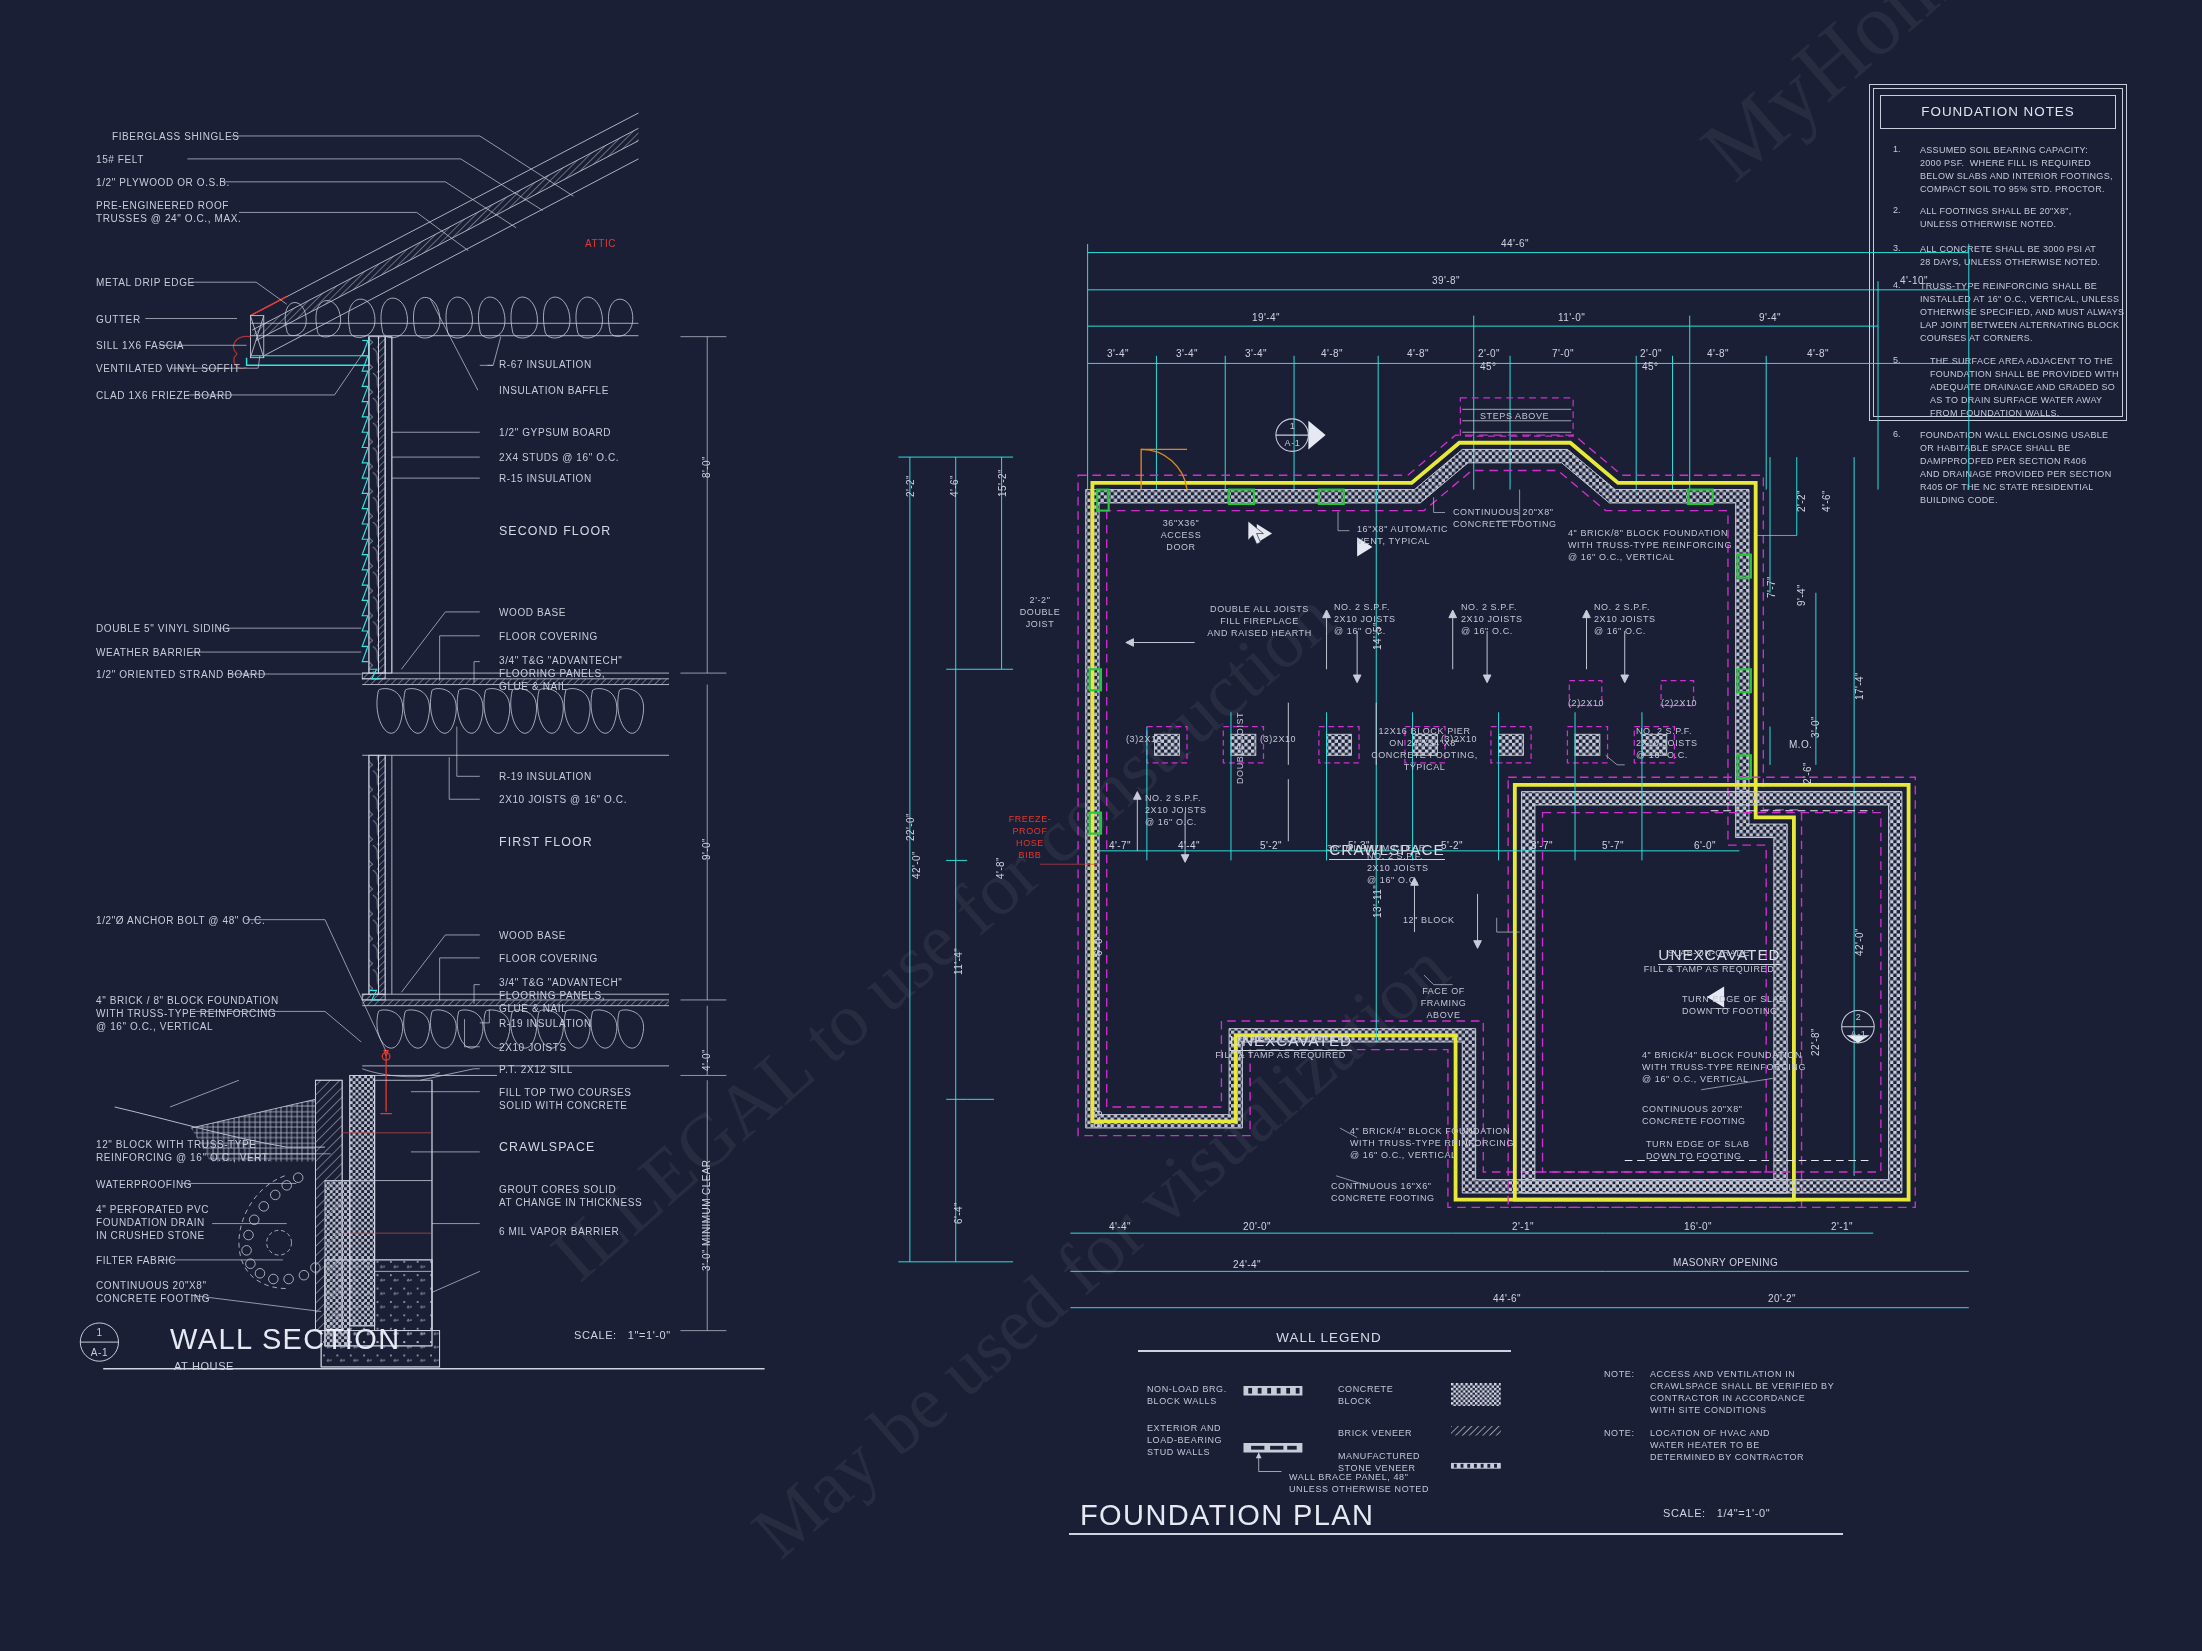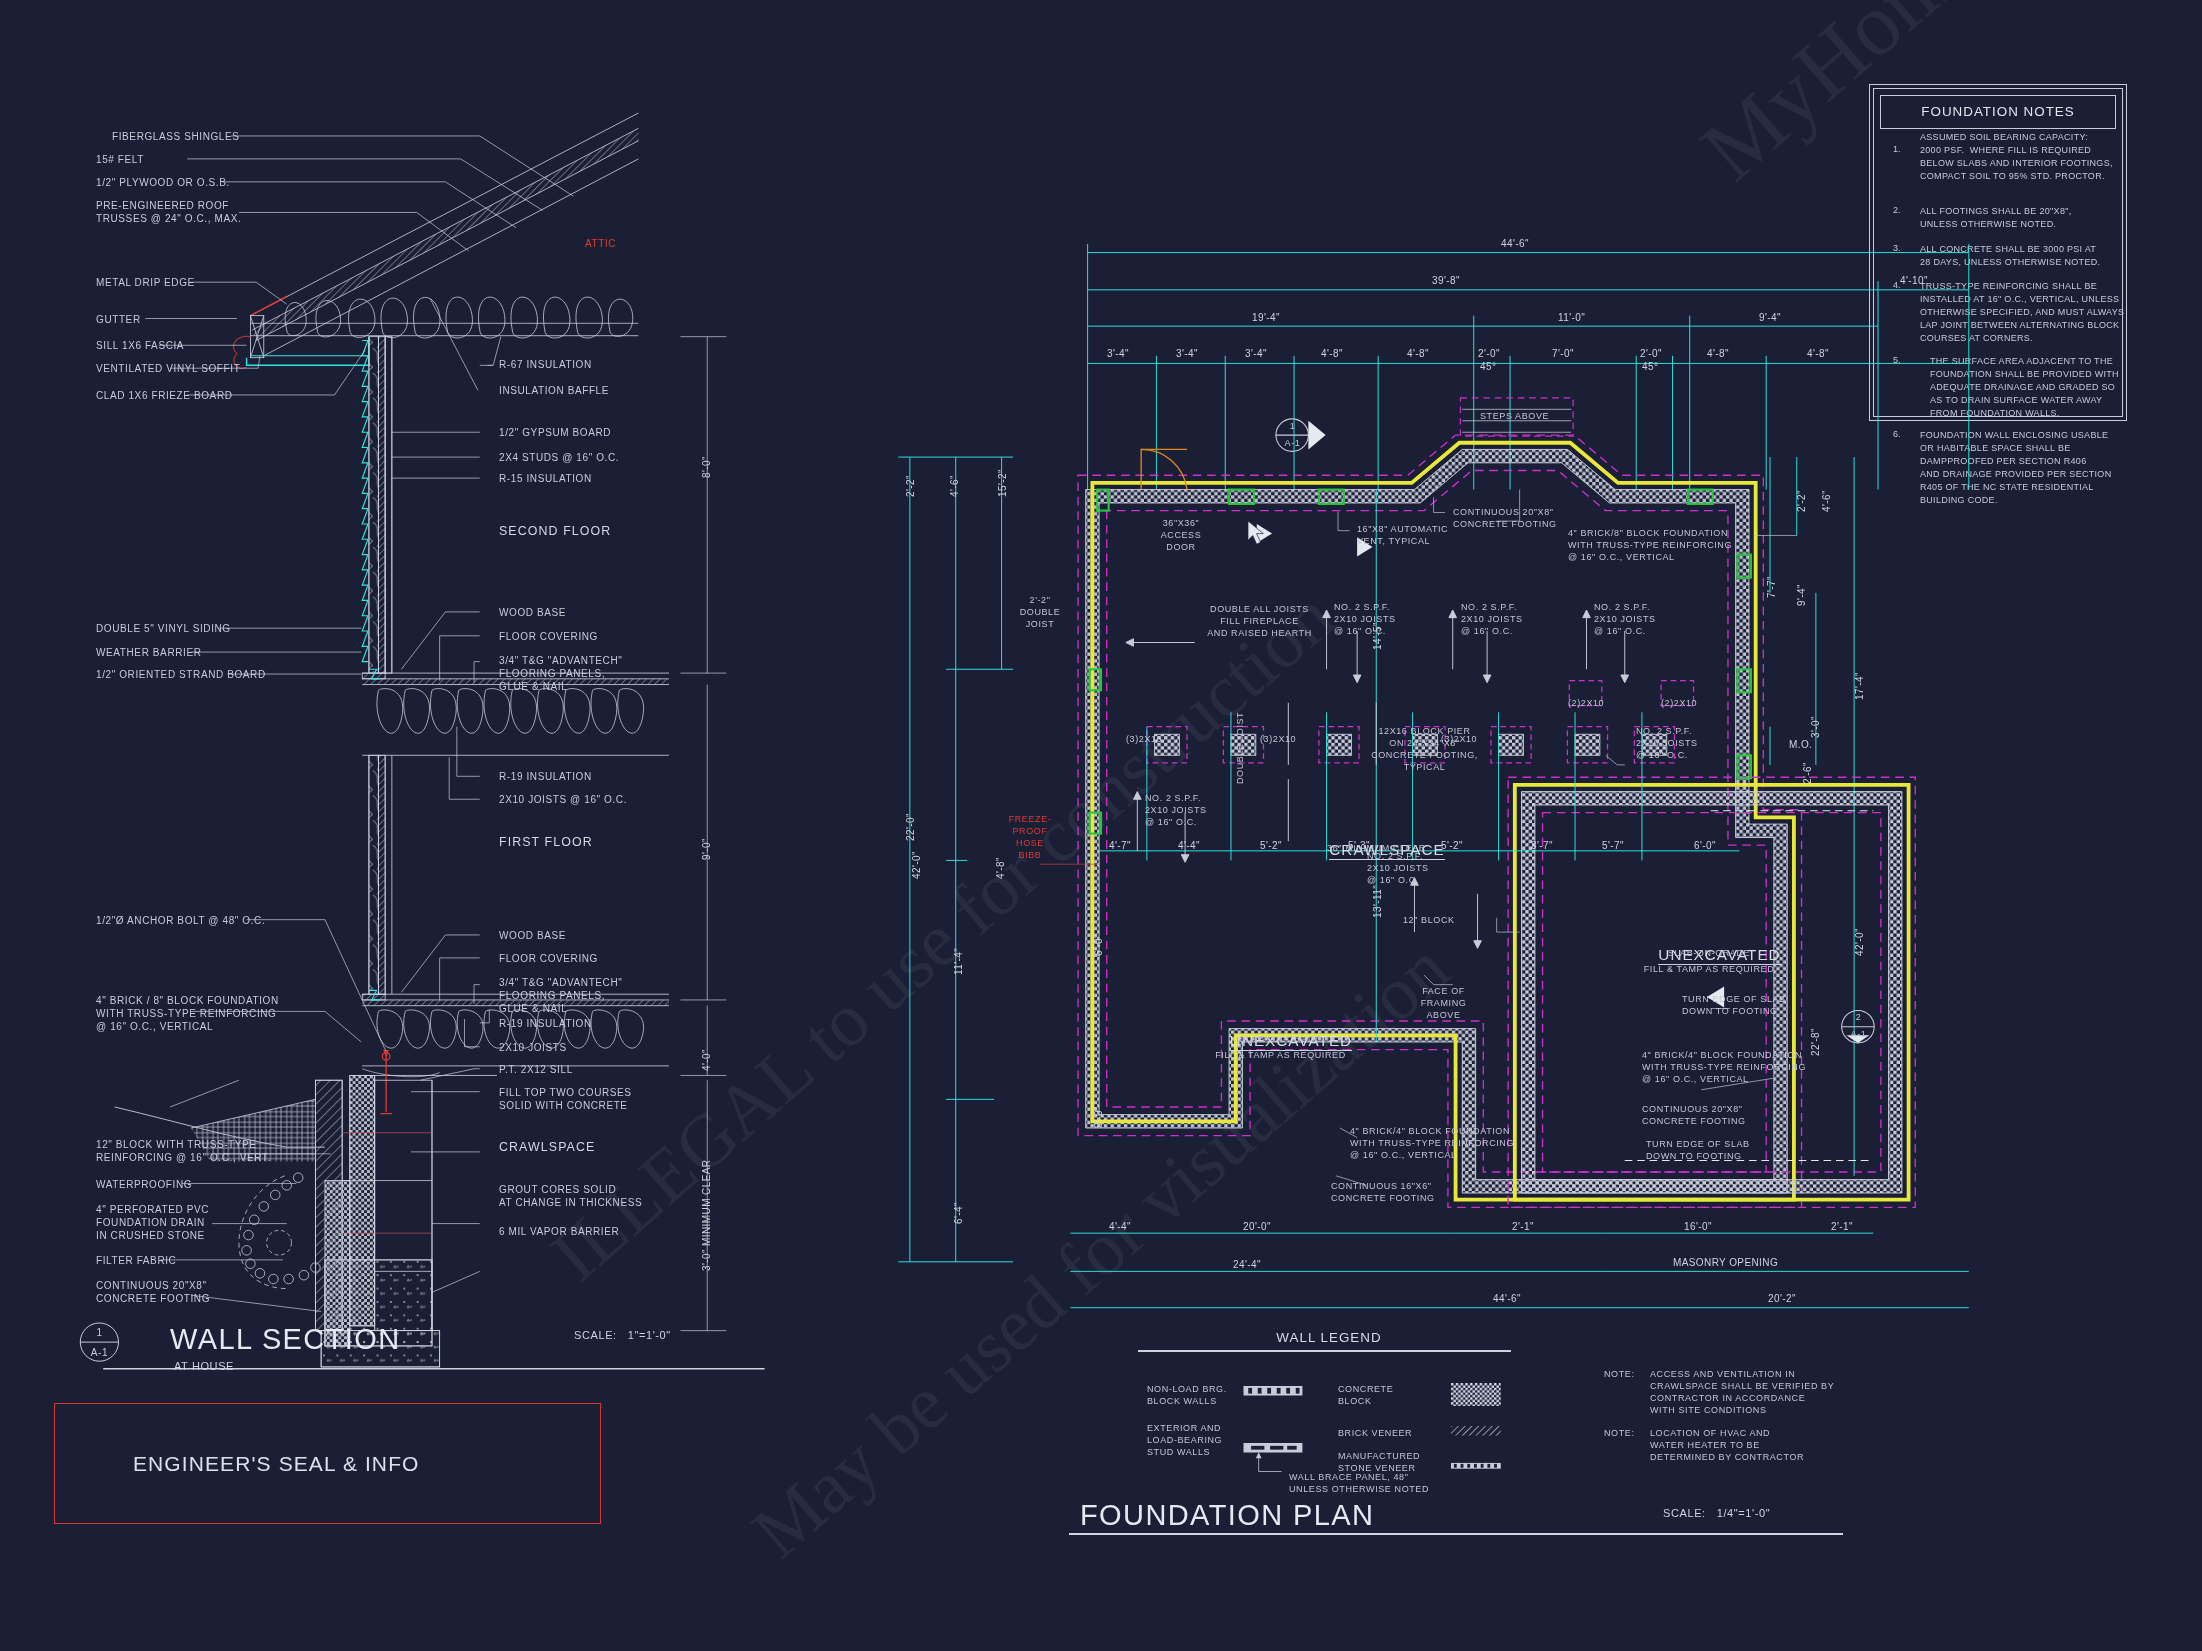--- a/index.html
+++ b/index.html
@@ -369,31 +369,28 @@
   <div class="t dim" style="left:700px;top:860px;transform:rotate(-90deg);transform-origin:0 0;">9'-0"</div>
   <div class="t dim" style="left:700px;top:1071px;transform:rotate(-90deg);transform-origin:0 0;">4'-0"</div>
   <div class="t dim" style="left:700px;top:1271px;transform:rotate(-90deg);transform-origin:0 0;">3'-0" MINIMUM CLEAR</div>
 
   <div class="t big" style="left:170px;top:1320px">WALL SECTION</div>
   <div class="t lbl" style="left:174px;top:1359px">AT HOUSE</div>
   <div class="t lbl" style="left:574px;top:1328px">SCALE:   1"=1'-0"</div>
   <div class="t lbl-s ctr" style="left:90px;top:1326px;width:19px">1</div>
   <div class="t lbl-s ctr" style="left:86px;top:1346px;width:27px">A-1</div>
 
-  <div id="seal-box" style="left:54px;top:1403px;width:545px;height:119px;">
-    <div class="t mid" style="left:78px;top:46px;font-size:21px;letter-spacing:1.1px;">ENGINEER'S SEAL &amp; INFO</div>
-  </div>
 
   <div id="notes-box" style="left:1869px;top:84px;width:256px;height:335px;">
     <div class="inner"></div>
     <div style="position:absolute;left:9.6px;top:9.6px;right:9.6px;height:32.5px;border:1px solid #c9cddb;">
       <div class="t ctr" style="left:0;top:7.6px;width:100%;font-size:13.4px;letter-spacing:1px;color:#e2e5ee;">FOUNDATION NOTES</div>
     </div>
     <div class="note-num" style="left:23px;top:59px">1.</div>
-    <div class="note-txt" style="left:50px;top:46px">ASSUMED SOIL BEARING CAPACITY:
+    <div class="note-txt" style="left:50px;top:59px">ASSUMED SOIL BEARING CAPACITY:
 2000 PSF.  WHERE FILL IS REQUIRED
 BELOW SLABS AND INTERIOR FOOTINGS,
 COMPACT SOIL TO 95% STD. PROCTOR.</div>
     <div class="note-num" style="left:23px;top:120px">2.</div>
     <div class="note-txt" style="left:50px;top:120px">ALL FOOTINGS SHALL BE 20"X8",
 UNLESS OTHERWISE NOTED.</div>
     <div class="note-num" style="left:23px;top:158px">3.</div>
     <div class="note-txt" style="left:50px;top:158px">ALL CONCRETE SHALL BE 3000 PSI AT
 28 DAYS, UNLESS OTHERWISE NOTED.</div>
     <div class="note-num" style="left:23px;top:195px">4.</div>

